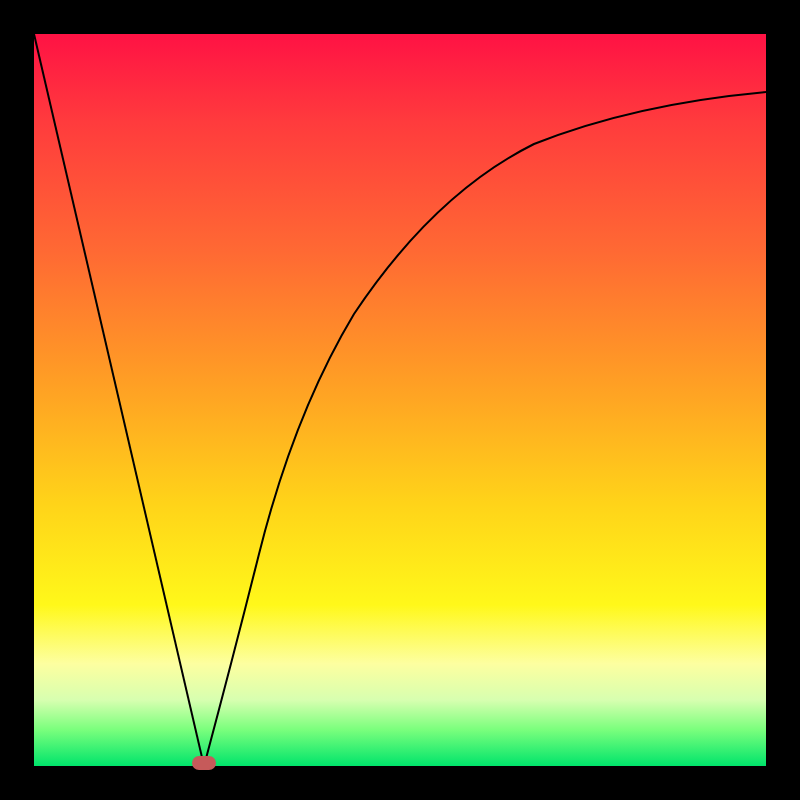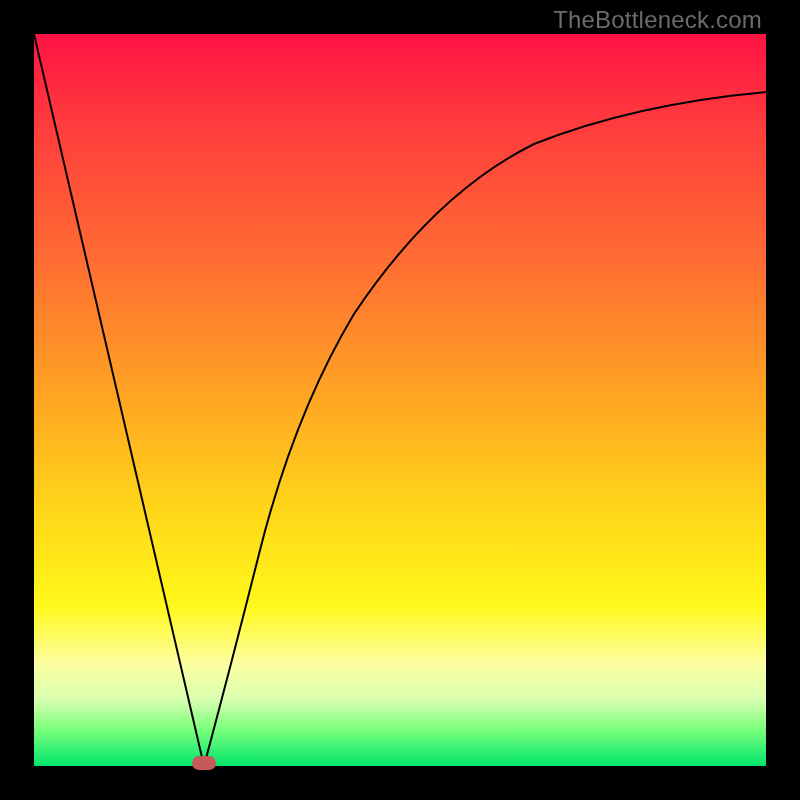--- a/index.html
+++ b/index.html
@@ -62,21 +62,20 @@
     background: #c65a5a;
     border-radius: 7px;
     transform: translate(-50%, -50%);
   }
 </style>
 </head>
 <body>
 
 <div class="frame">
 
-  <div class="watermark">TheBottleneck.com</div>
 
   <div class="plot">
 
     <svg class="curve" viewBox="0 0 732 732" preserveAspectRatio="none">
 
       <path d="M 0 0 L 170 732" fill="none" stroke="#000" stroke-width="2"></path>
 
       <path d="M 170 732
                Q 200 620 225 520
                Q 260 380 320 280

